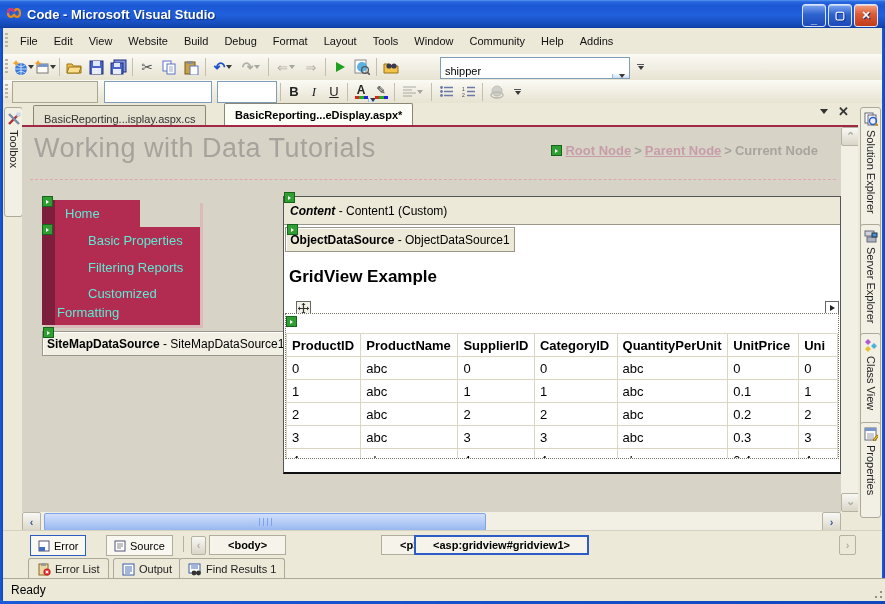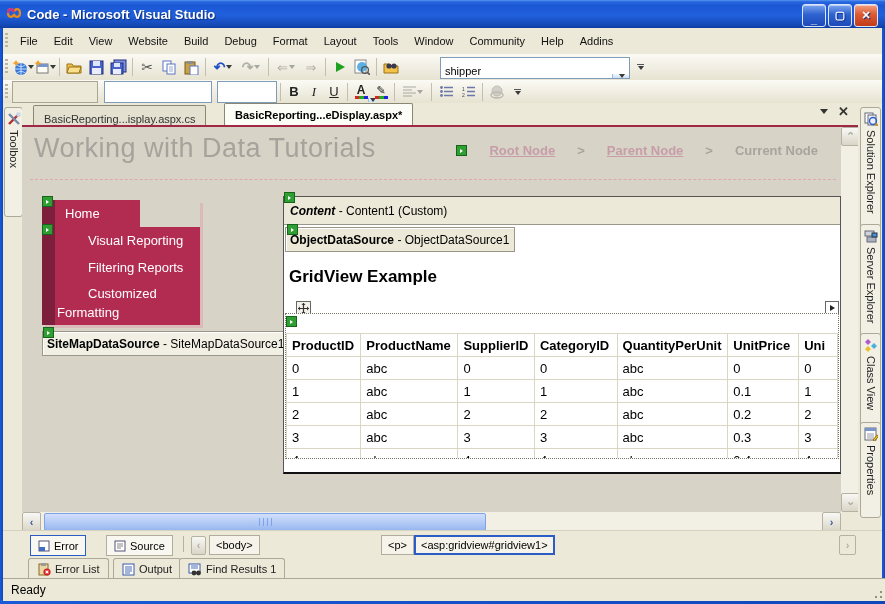--- a/index.html
+++ b/index.html
@@ -37,43 +37,43 @@
   .vtab .vlabel{writing-mode:vertical-rl;white-space:nowrap;}
   
   .doctab{position:absolute;top:0;height:21px;display:flex;align-items:center;padding:0 10px;font-size:11px;border:1px solid #8a8775;border-bottom:none;border-radius:2px 2px 0 0;}
   .doctab.inactive{background:#e4e1d0;color:#333;top:2px;height:19px;}
   .doctab.active{background:#fdfdf8;font-weight:bold;color:#000;z-index:2;}
   
   .canvas{left:22px;top:125px;width:836px;height:387px;background:#d7d3c7;overflow:hidden;}
   .maroonline{left:0;top:0;width:836px;height:2px;background:#a02845;}
   .masthead-title{color:#a7a39c;font-size:27px;letter-spacing:.5px;}
   .dashed{border-top:1px dashed #dca8b4;}
-  .crumb{font-size:13px;font-weight:bold;color:#a8a49e;display:flex;align-items:center;gap:22px;}
+  .crumb{font-size:13px;font-weight:bold;color:#a8a49e;display:flex;align-items:center;gap:3px;}
   .crumb .lnk{color:#c69da8;text-decoration:underline;}
   .adorner{position:absolute;width:9px;height:9px;background:#2f9e33;border:1px solid #17641b;display:flex;align-items:center;justify-content:center;}
   .adorner i{width:0;height:0;border-top:2px solid transparent;border-bottom:2px solid transparent;border-left:3px solid #fff;}
   
   .navmenu{position:absolute;box-shadow:3px 3px 0 rgba(222,165,178,.55);}
   .nm-strip{position:absolute;background:#7c1e3c;}
-  .nm-item{position:absolute;background:#b22b51;color:#ffffff;font-size:13px;display:block;}
+  .nm-item{position:absolute;background:#b22b51;color:#5eead4;font-size:13px;display:block;}
   
   .ctlbox{background:#f2f0e4;border:1px solid #9a978a;box-shadow:inset 1px 1px 0 #fff;font-size:12px;color:#000;display:flex;align-items:center;padding:0 4px;}
   .panel-hdr{background:#ece9d8;border-bottom:1px solid #9a978a;font-size:12px;display:flex;align-items:center;padding:0 6px;}
   
   .gvwrap{border:1px dotted #787868;overflow:hidden;background:#fff;}
   table.gv{border-collapse:collapse;table-layout:fixed;background:#fff;}
   table.gv th,table.gv td{border:1px solid #dad6c4;font-size:13px;text-align:left;padding:1px 5px;height:20px;white-space:nowrap;overflow:hidden;font-weight:normal;color:#000;}
   table.gv th{font-weight:bold;}
   
   .sb-btn{background:linear-gradient(180deg,#f8f8f4,#d9d5c7);border:1px solid #b5b2a2;border-radius:2px;display:flex;align-items:center;justify-content:center;}
   .sb-track{background:#f2f0e5;}
   .sb-thumb{background:linear-gradient(180deg,#d3e0fb,#98b7f0);border:1px solid #7fa3e8;border-radius:2px;display:flex;align-items:center;justify-content:center;gap:1px;}
   .sb-thumb i{width:1px;height:8px;background:#7fa3e8;display:inline-block;margin:0 1px;}
   
-  .tagbtn{height:18px;border:1px solid #b1ad9c;background:#f6f4ea;font-size:11px;display:flex;align-items:center;padding:0 6px;color:#000;}
+  .tagbtn{height:18px;border:1px solid #b1ad9c;background:#f6f4ea;font-size:11px;display:flex;align-items:center;padding:0 18px;color:#000;font-weight:bold;}
   .tagbtn.sel{border:1px solid #2c5cc5;box-shadow:0 0 0 1px #2c5cc5 inset;}
   .modebtn{height:19px;border:1px solid #a9a593;background:#f8f7f0;font-size:11px;display:flex;align-items:center;gap:4px;padding:0 7px;color:#000;}
   .modebtn.sel{border-color:#2c5cc5;}
   
   .btab{position:absolute;top:2px;height:20px;border:1px solid #aca999;border-bottom:none;border-radius:3px 3px 0 0;background:#ece9d8;display:flex;align-items:center;gap:4px;padding:0 8px;font-size:11px;color:#222;}
   .statusbar{left:3px;top:578px;width:879px;height:22px;background:#ece9d8;border-top:1px solid #aca999;font-size:12px;display:flex;align-items:center;padding-left:8px;color:#000;}
   .gripdots{position:absolute;right:2px;bottom:2px;width:13px;height:13px;
     background:radial-gradient(circle at 11px 11px,#928f7e 1.2px,transparent 1.5px),radial-gradient(circle at 11px 6px,#928f7e 1.2px,transparent 1.5px),radial-gradient(circle at 6px 11px,#928f7e 1.2px,transparent 1.5px),radial-gradient(circle at 11px 1px,#928f7e 1.2px,transparent 1.5px),radial-gradient(circle at 1px 11px,#928f7e 1.2px,transparent 1.5px),radial-gradient(circle at 6px 6px,#928f7e 1.2px,transparent 1.5px);}
   .chev{font-weight:bold;color:#39599c;font-size:11px;line-height:1;}
   .chev.dis{color:#b3b0a2;}
@@ -370,21 +370,21 @@
       <span class="lnk">Parent Node</span>
       <span>&gt;</span>
       <span>Current Node</span>
     </div>
 
     <div class="abs dashed" style="left:8px;top:54px;width:806px;"></div>
 
     <div class="navmenu" style="left:20px;top:75px;width:158px;height:125px;">
       <div class="nm-strip" style="left:0;top:0;width:13px;height:125px;"></div>
       <div class="nm-item" style="left:13px;top:0;width:75px;height:27px;line-height:27px;padding-left:10px;">Home</div>
-      <div class="nm-item" style="left:13px;top:27px;width:145px;height:27px;line-height:27px;text-indent:33px;">Visual Reporting</div>
+      <div class="nm-item" style="left:13px;top:27px;width:145px;height:27px;line-height:27px;text-indent:33px;">Basic Properties</div>
       <div class="nm-item" style="left:13px;top:81px;width:143px;height:38px;padding:3px 0 3px 2px;text-indent:31px;line-height:19px;">Customized Formatting</div>
       <div class="nm-item" style="left:13px;top:54px;width:145px;height:27px;line-height:27px;text-indent:33px;">Filtering Reports</div>
     </div>
     <span class="adorner" style="left:20px;top:71px;">
         <i></i>
       </span>
     <span class="adorner" style="left:20px;top:99px;">
         <i></i>
       </span>
 
@@ -395,21 +395,21 @@
     <span class="adorner" style="left:21px;top:202px;">
         <i></i>
       </span>
 
     <div class="abs" style="left:261px;top:71px;width:556px;height:275px;background:#fff;border:1px solid #555;border-bottom:2px solid #111;">
       <div class="panel-hdr" style="height:27px;">
         <span style="font-weight:bold;font-style:italic;">Content</span>
           <span style="white-space:pre;"> - Content1 (Custom)</span>
       </div>
 
-      <div class="ctlbox" style="position:absolute;left:1px;top:30px;width:220px;height:23px;background:#ece9d8;">
+      <div class="ctlbox" style="position:absolute;left:1px;top:30px;width:220px;height:23px;background:#ece9d8;justify-content:center;">
         <span style="font-weight:bold;">ObjectDataSource</span>
           <span style="white-space:pre;"> - ObjectDataSource1</span>
       </div>
       <span class="adorner" style="left:3px;top:27px;">
           <i></i>
         </span>
 
       <div class="abs" style="left:5px;top:70px;font-size:17px;font-weight:bold;color:#000;">GridView Example</div>
 
       <span class="abs" style="left:12px;top:104px;width:13px;height:13px;border:1px solid #666;background:#f4f2e8;display:flex;align-items:center;justify-content:center;">

